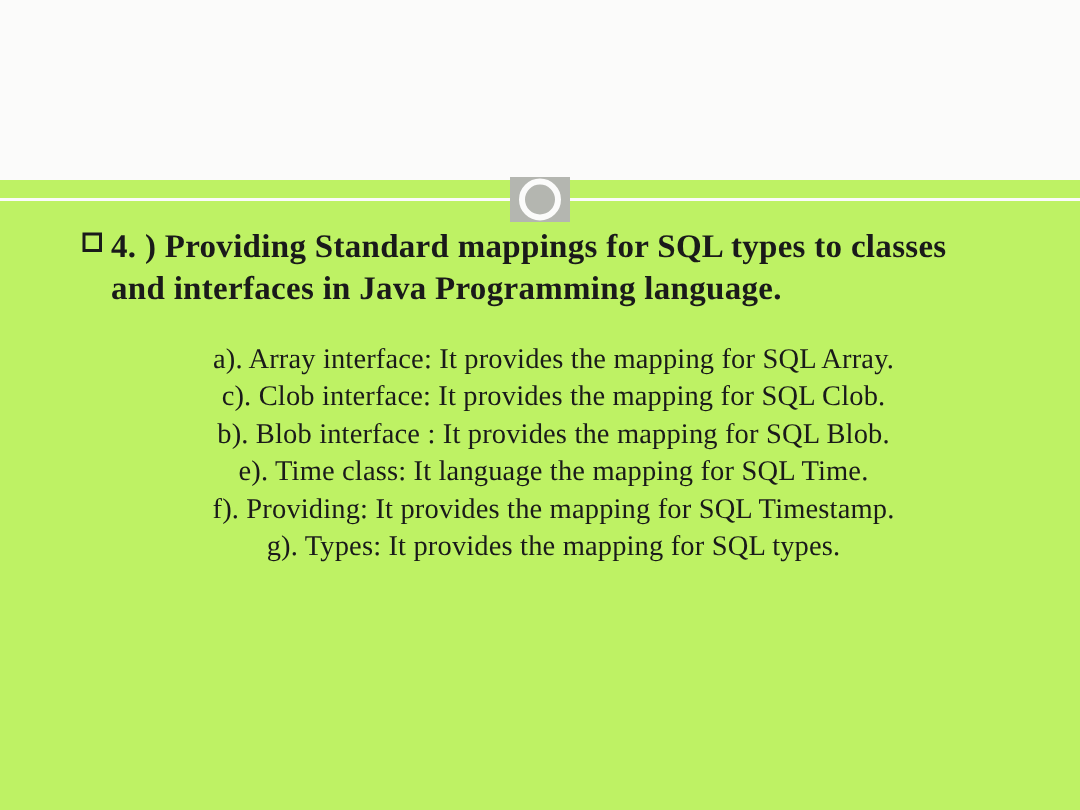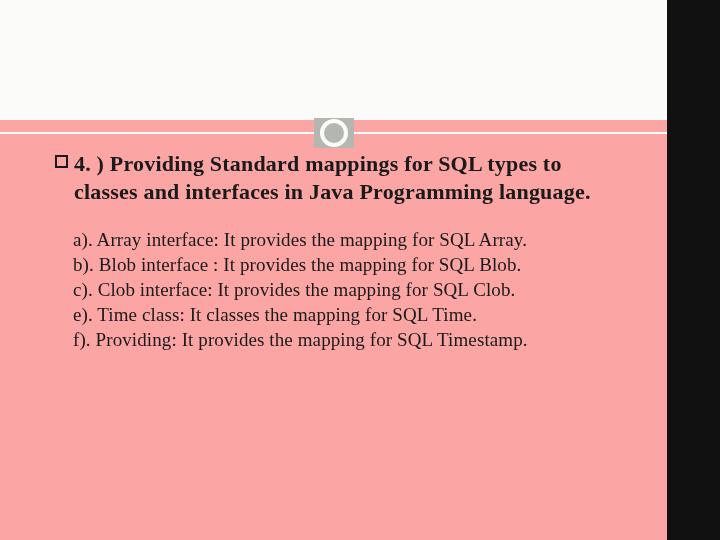--- a/index.html
+++ b/index.html
@@ -4,23 +4,23 @@
 <style>
   * { margin: 0; padding: 0; box-sizing: border-box; }
   body {
     width: 720px;
     height: 540px;
     background: #111;
     font-family: Georgia, 'Times New Roman', serif;
     overflow: hidden;
   }
   .slide {
-    width: 667px;
+    width: 720px;
     height: 540px;
-    background: #fca5a5;
+    background: #bef264;
     position: relative;
   }
   .top-band {
     position: absolute;
     top: 0;
     left: 0;
     width: 100%;
     height: 120px;
     background: #fbfbfa;
   }
@@ -79,37 +79,38 @@
     font-weight: bold;
     line-height: 1.25;
     letter-spacing: 0.2px;
   }
   .body-text {
     font-size: 19px;
     line-height: 1.32;
     margin-left: 18px;
     letter-spacing: 0.1px;
   }
-  .body-text div { margin: 0; }
+  .body-text div { margin: 0; text-align: center; }
 </style>
 </head>
 <body>
 
 <div class="slide">
   <div class="top-band"></div>
   <div class="circle-mask"></div>
   <div class="hr-line"></div>
   <div class="circle"></div>
 
   <div class="content">
     <div class="heading-row">
       <div class="bullet"></div>
       <div class="heading">4. ) Providing Standard mappings for SQL types to classes and interfaces in Java Programming language.</div>
     </div>
     <div class="body-text">
       <div>a). Array interface: It provides the mapping for SQL Array.</div>
+      <div>c). Clob interface: It provides the mapping for SQL Clob.</div>
       <div>b). Blob interface : It provides the mapping for SQL Blob.</div>
-      <div>c). Clob interface: It provides the mapping for SQL Clob.</div>
-      <div>e). Time class: It classes the mapping for SQL Time.</div>
+      <div>e). Time class: It language the mapping for SQL Time.</div>
       <div>f). Providing: It provides the mapping for SQL Timestamp.</div>
+      <div>g). Types: It provides the mapping for SQL types.</div>
     </div>
   </div>
 </div>
 
 </body></html>

